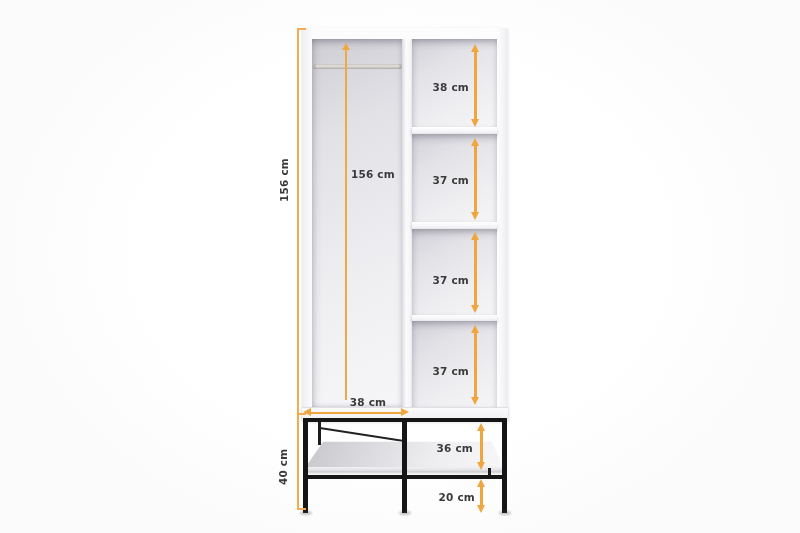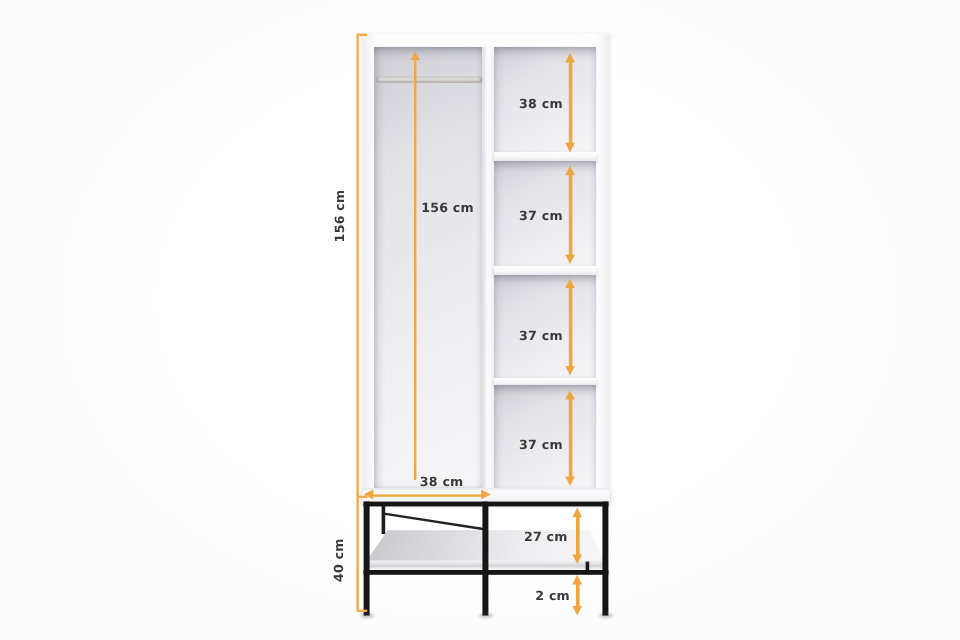--- a/index.html
+++ b/index.html
@@ -152,22 +152,22 @@
     <div class="head-left"></div>
     <div class="shaft"></div>
     <div class="head-right"></div>
   </div>
 
   <div class="abs varrow" style="left:477px;top:423px;height:47px;">
     <div class="head-up"></div>
     <div class="shaft"></div>
     <div class="head-down"></div>
   </div>
-  <div class="abs lbl r" style="left:425px;top:442px;width:48px;">27 cm</div>
+  <div class="abs lbl r" style="left:425px;top:442px;width:48px;">36 cm</div>
 
   <div class="abs varrow" style="left:477px;top:479px;height:34px;">
     <div class="head-up"></div>
     <div class="shaft"></div>
     <div class="head-down"></div>
   </div>
-  <div class="abs lbl r" style="left:427px;top:491px;width:48px;">2 cm</div>
+  <div class="abs lbl r" style="left:427px;top:491px;width:48px;">20 cm</div>
 
 </div>
 
 </body></html>

